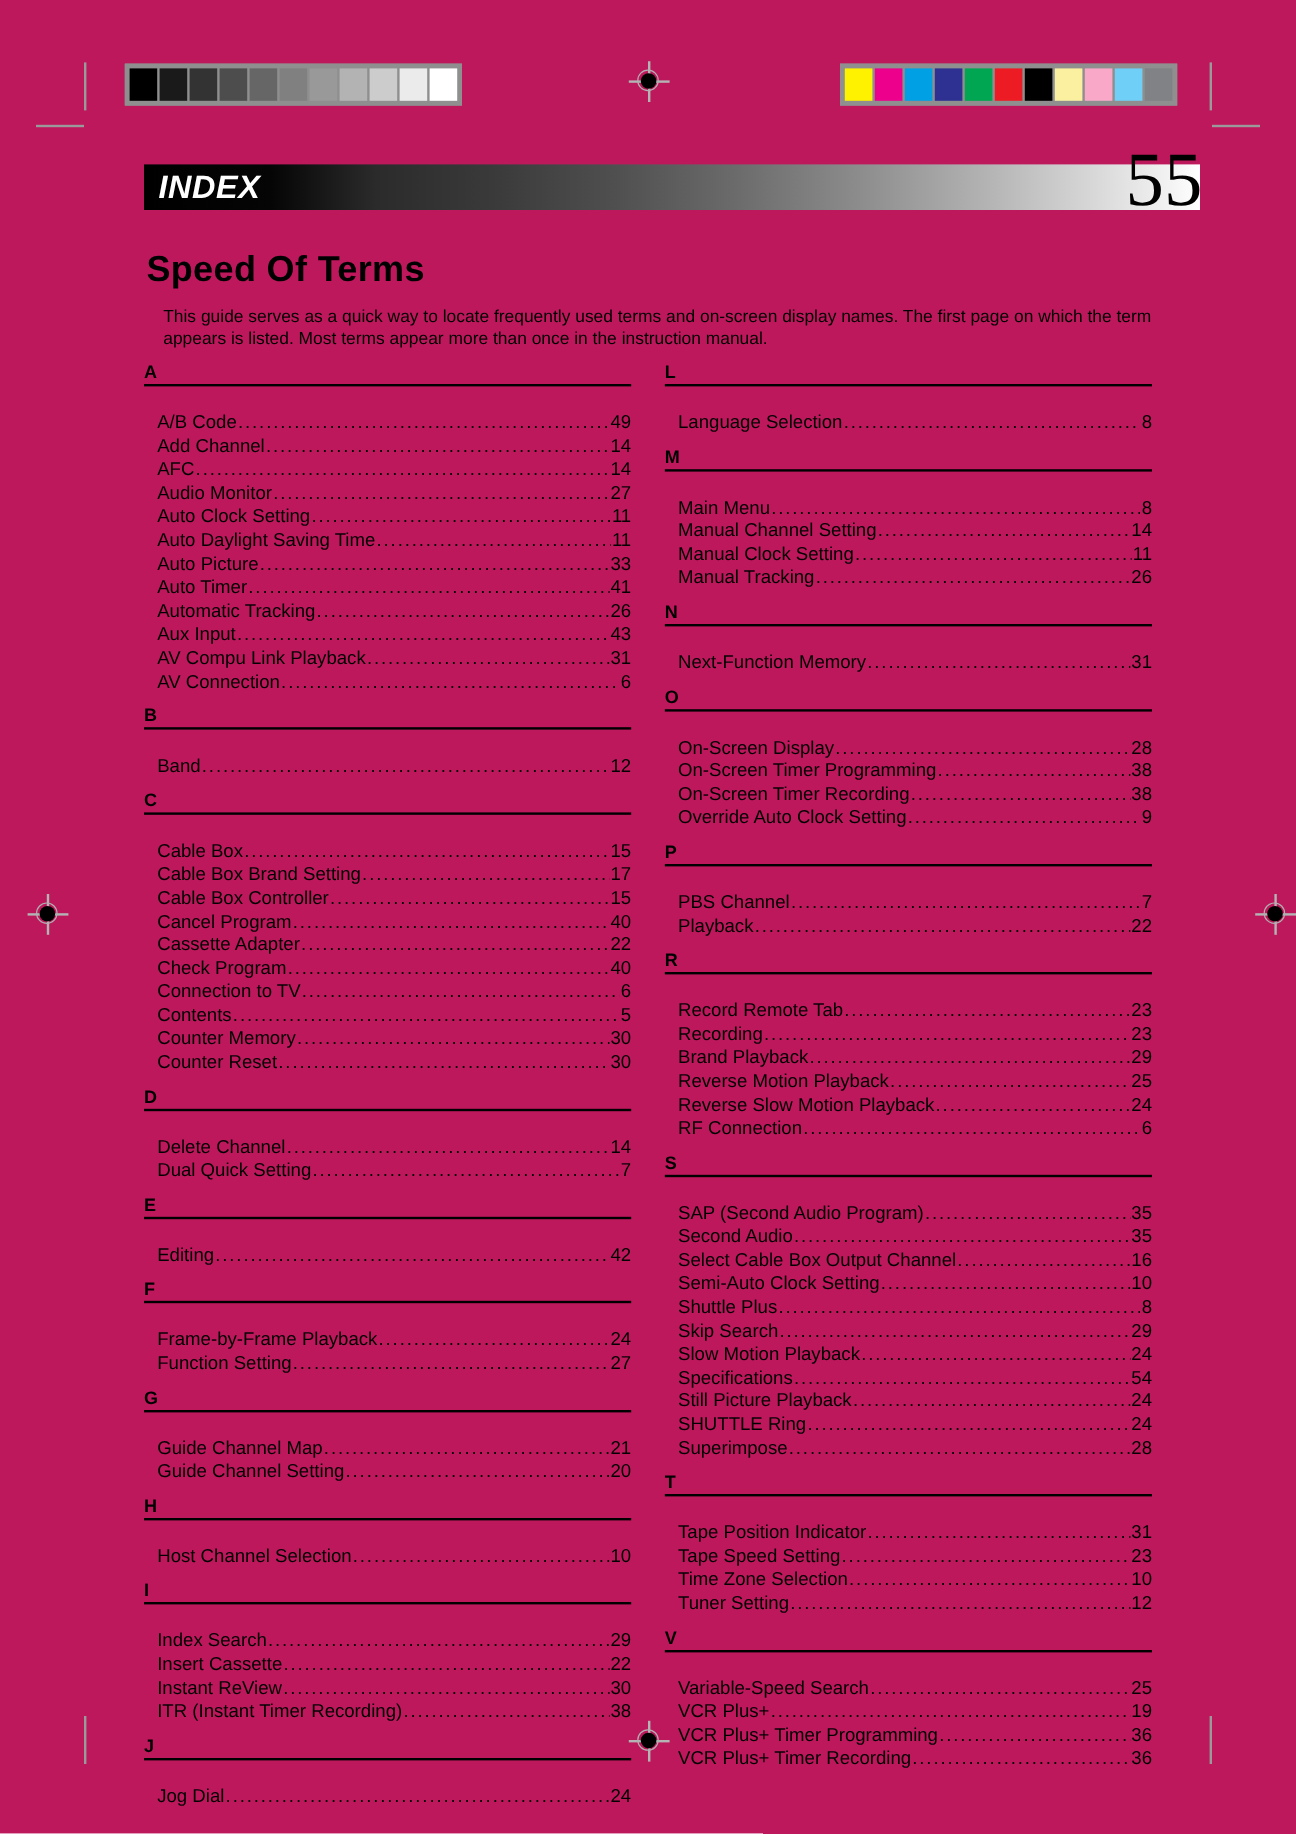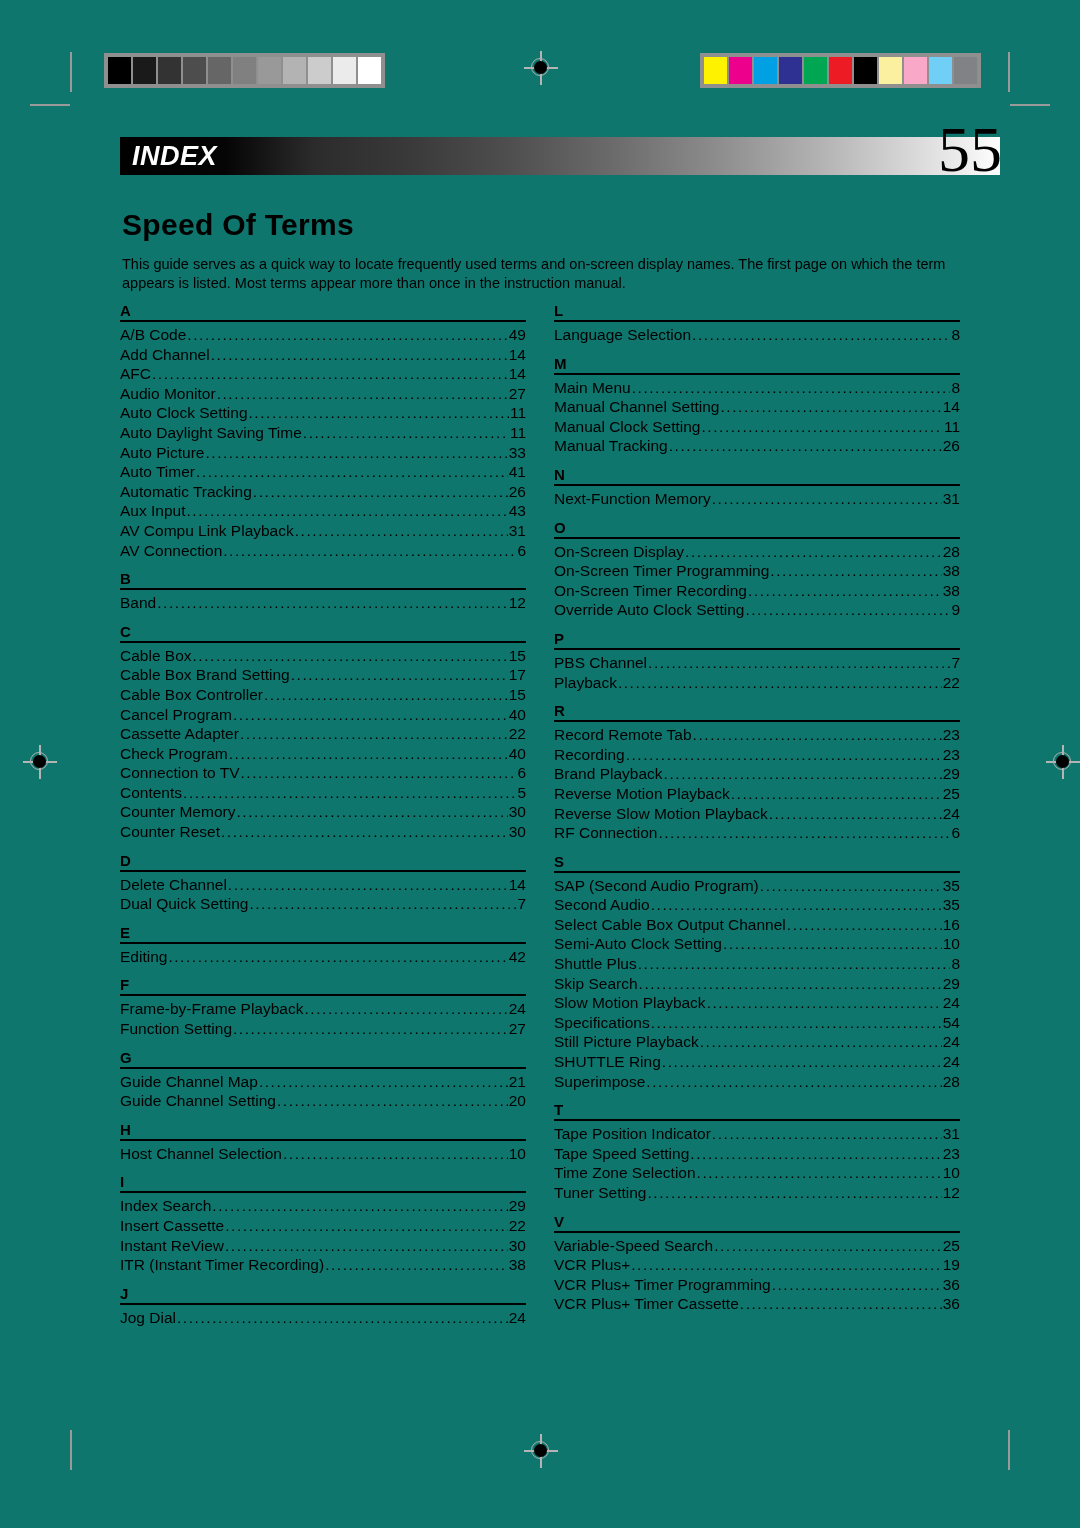--- a/index.html
+++ b/index.html
@@ -9,21 +9,21 @@
     background: #ffffff;
   }
   body {
     font-family: "Liberation Sans", sans-serif;
     color: #000000;
   }
   .page {
     position: relative;
     width: 1080px;
     height: 1528px;
-    background: #0f766e;
+    background: #be185d;
     overflow: hidden;
     text-decoration: underline;
   }
 
   
   .crop-mark {
     position: absolute;
     background: #9a9a9a;
   }
   .reg-mark {
@@ -107,21 +107,21 @@
     left: 122px;
     top: 188px;
     font-family: "Liberation Sans", sans-serif;
     font-weight: bold;
     font-size: 30px;
     letter-spacing: 0.3px;
   }
 
   .intro {
     position: absolute;
-    left: 122px;
+    left: 136px;
     top: 240px;
     width: 836px;
     font-size: 14.5px;
     line-height: 19px;
     text-align: left;
   }
 
   
   .columns {
     position: absolute;
@@ -140,21 +140,21 @@
   .letter-heading {
     font-size: 15px;
     font-weight: bold;
     line-height: 17px;
     padding-bottom: 1px;
     border-bottom: 2.2px solid #000;
     margin-top: 10px;
   }
   .letter-group:first-child .letter-heading { margin-top: 0; }
 
-  .entries { padding-top: 3px; }
+  .entries { padding-top: 21px; margin-left: 11px; }
 
   .entry {
     display: flex;
     align-items: baseline;
     font-size: 15.5px;
     line-height: 19.6px;
     white-space: nowrap;
   }
   .entry-term { flex: 0 0 auto; }
   .entry-leader {
@@ -693,21 +693,21 @@
               <span class="entry-term">VCR Plus+</span>
               <span class="entry-leader"></span>
               <span class="entry-page">19</span>
             </div>
             <div class="entry">
               <span class="entry-term">VCR Plus+ Timer Programming</span>
               <span class="entry-leader"></span>
               <span class="entry-page">36</span>
             </div>
             <div class="entry">
-              <span class="entry-term">VCR Plus+ Timer Cassette</span>
+              <span class="entry-term">VCR Plus+ Timer Recording</span>
               <span class="entry-leader"></span>
               <span class="entry-page">36</span>
             </div>
           </div>
         </div>
       </div>
   </div>
 
 </div>
 

